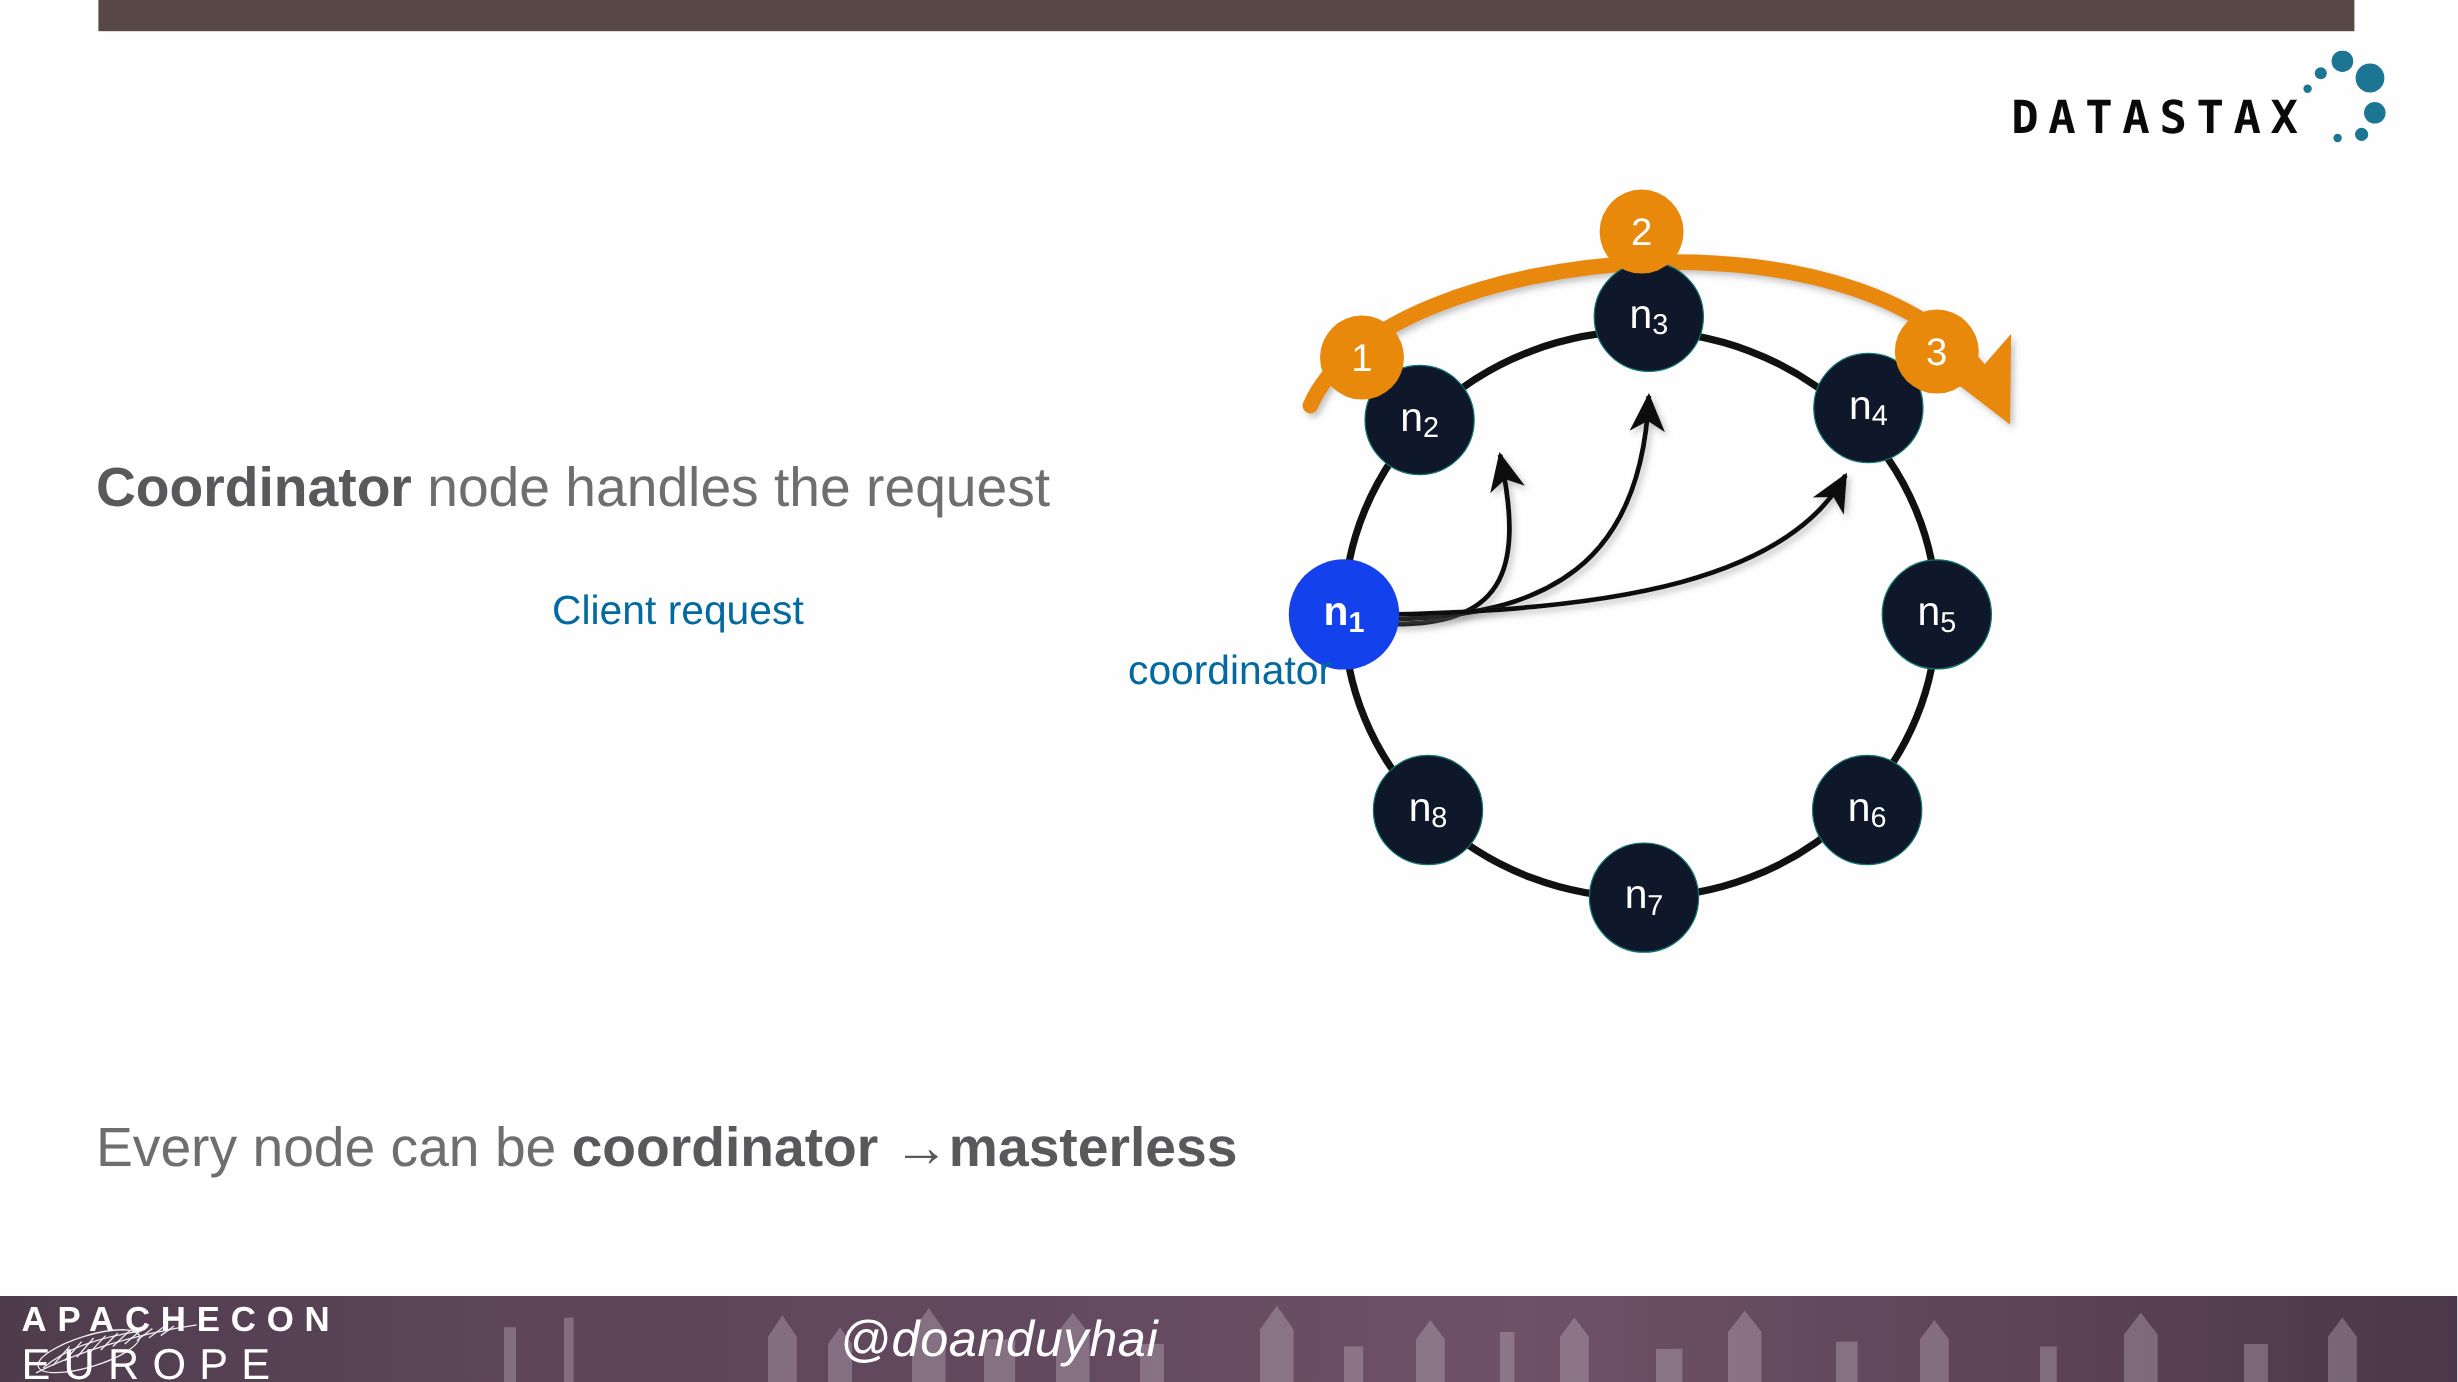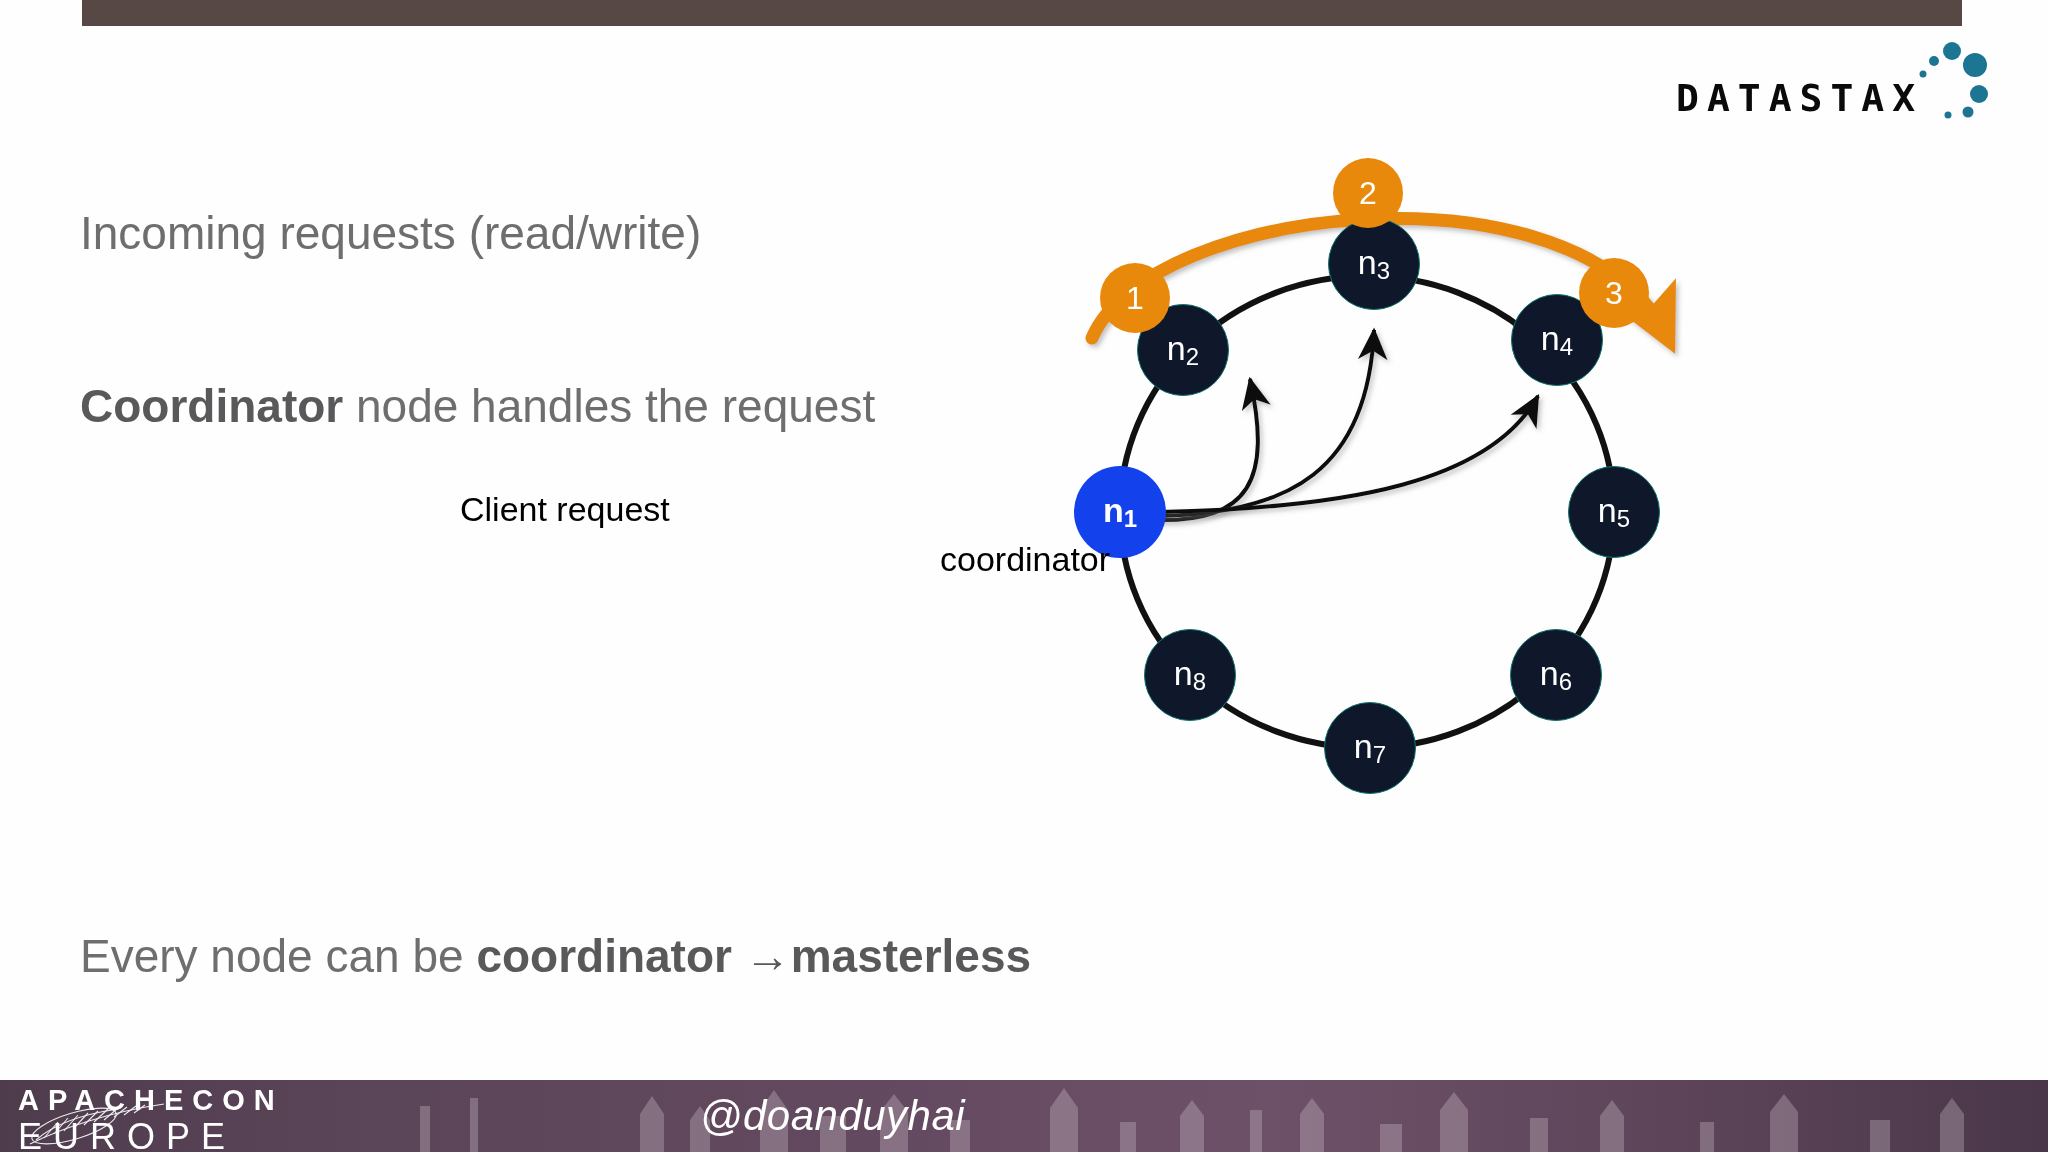--- a/index.html
+++ b/index.html
@@ -112,21 +112,21 @@
     border: none;
     width: 70px; height: 70px;
     margin-left: -35px; margin-top: -35px;
     font-size: 32px;
     z-index: 6;
   }
 
   
   .diagram-label {
     position: absolute;
-    color: #000000;
+    color: #0369a1;
     font-size: 34px;
     white-space: nowrap;
   }
   #label-client { left: -360px; top: 360px; }
   #label-coordinator { left: 120px; top: 410px; }
 
   
   #footer {
     position: absolute;
     left: 0; bottom: 0;
@@ -193,21 +193,20 @@
       <circle cx="258" cy="19" r="5" fill="#1C7693"></circle>
       <circle cx="276" cy="9" r="9" fill="#1C7693"></circle>
       <circle cx="247" cy="32" r="3.5" fill="#1C7693"></circle>
       <circle cx="299" cy="23" r="12" fill="#1C7693"></circle>
       <circle cx="303" cy="52" r="9" fill="#1C7693"></circle>
       <circle cx="292" cy="70" r="5.5" fill="#1C7693"></circle>
       <circle cx="272" cy="73" r="3.5" fill="#1C7693"></circle>
     </svg>
   </div>
 
-  <div class="body-line" id="line-1">Incoming requests (read/write)</div>
 
   <div class="body-line" id="line-2"><b>Coordinator</b><span> node handles the request</span></div>
 
   <div class="body-line" id="line-3"><span>Every node can be </span><b>coordinator →masterless</b></div>
 
   <div id="diagram">
 
     <svg width="1228" height="900" viewBox="0 0 1228 900" style="position:absolute;left:0;top:0;">
       <defs>
         <marker id="ah-thin" markerWidth="9" markerHeight="9" refX="7.4" refY="4.1" orient="auto" markerUnits="strokeWidth">

